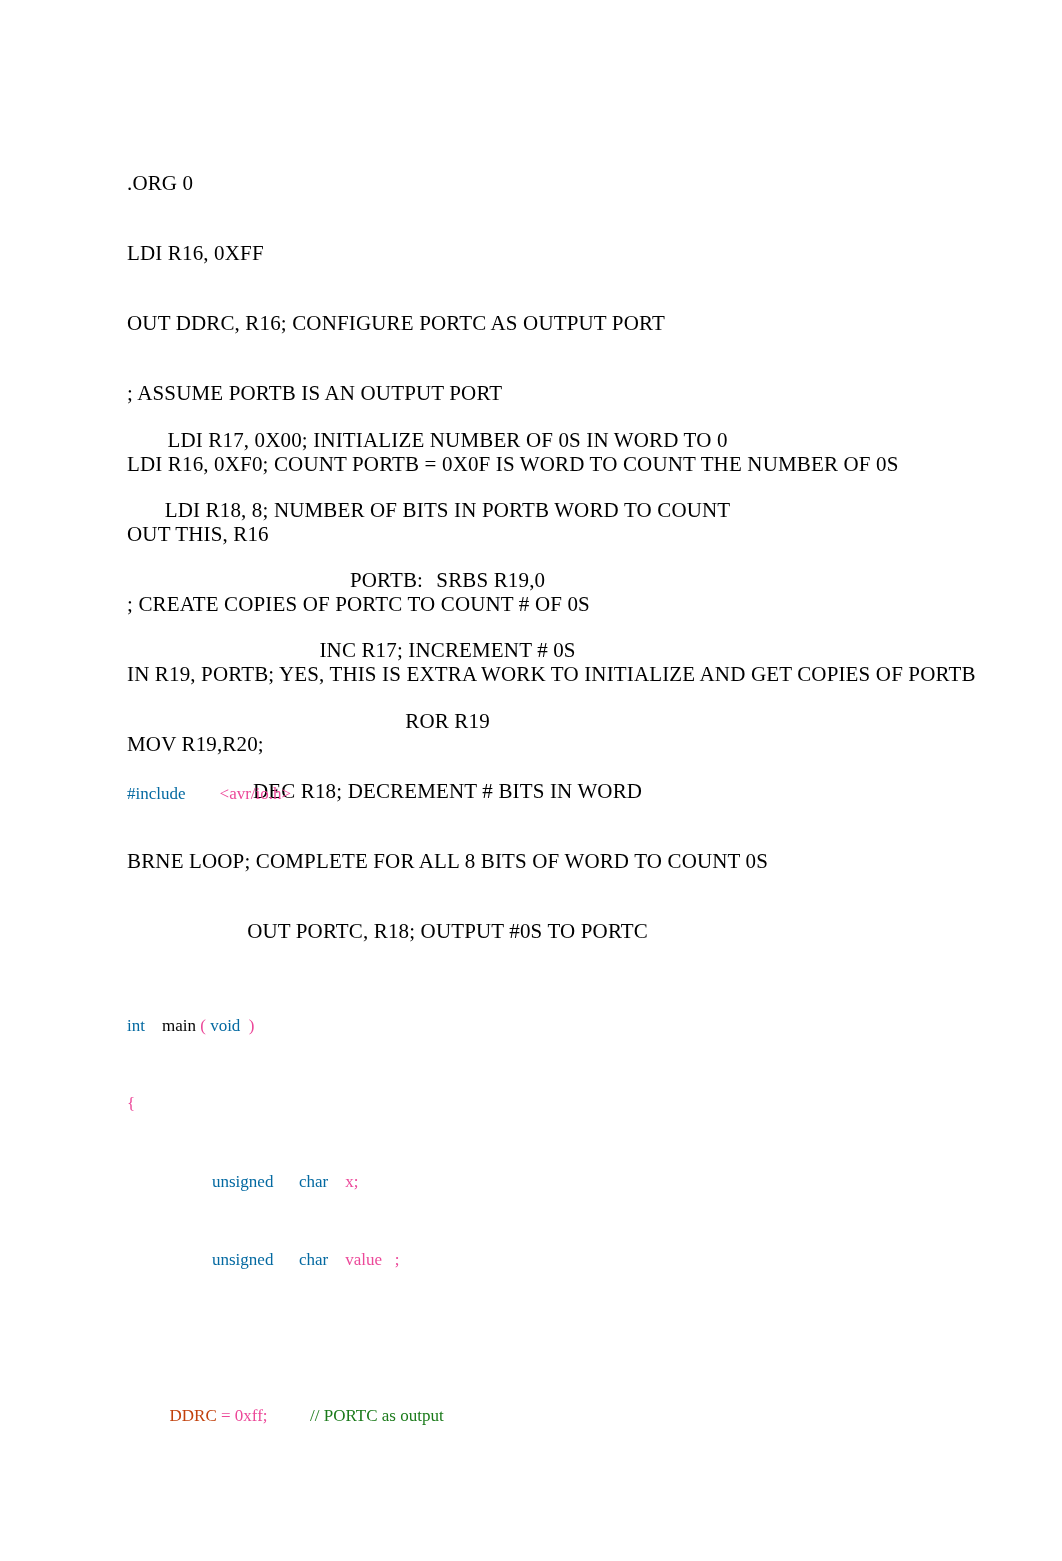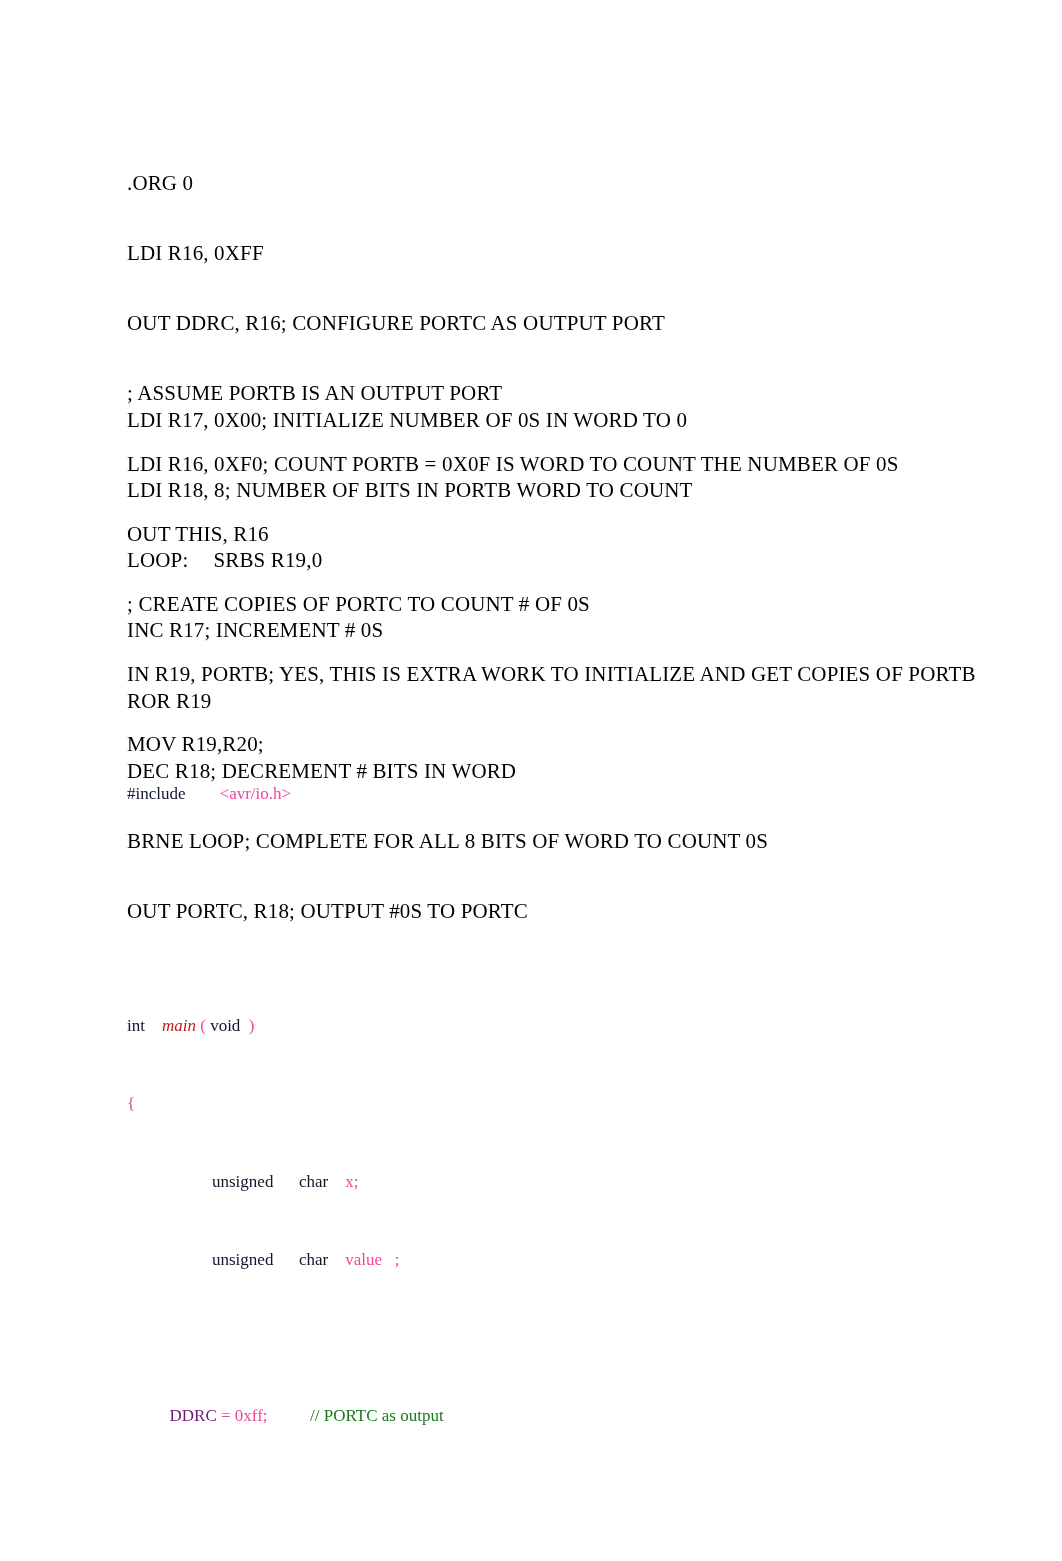--- a/index.html
+++ b/index.html
@@ -29,21 +29,21 @@
     position: absolute;
     left: 127px;
     font-family: "Liberation Serif", "DejaVu Serif", serif;
     font-size: 21px;
     line-height: 23.4px;
     color: #000000;
     white-space: pre;
     letter-spacing: 0.15px;
   }
   #asm-block-1 { top: 125px; }
-  #asm-block-2 { top: 362px; }
+  #asm-block-2 { top: 382px; text-align: center; }
   .asm-line { display: block; height: 23.4px; }
 
   
   .c-block {
     position: absolute;
     left: 127px;
     top: 725px;
     width: 880px;
     font-family: "Liberation Serif", "DejaVu Serif", serif;
     font-size: 17px;
@@ -52,23 +52,23 @@
   }
   .c-line {
     display: block;
     min-height: 19.5px;
     white-space: pre;
   }
   .c-line.blank { height: 19.5px; }
   .c-line.gap-lg { height: 37px; }
 
   
-  .tok-kw      { color: #0f172a; }   
-  .tok-fn      { color: #b91c1c; font-style: italic; }   
-  .tok-reg-red { color: #701a75; }   
+  .tok-kw      { color: #0369a1; }   
+  .tok-fn      { color: #000000; }   
+  .tok-reg-red { color: #c2410c; }   
   .tok-reg     { color: #b429b4; }   
   .tok-cmt     { color: #1a7a1a; margin-top: 24px; }   
   .tok-plain   { color: #ec4899; }
 </style>
 </head>
 <body>
 
 <div class="page">
 
   <div class="asm-block" id="asm-block-1">
@@ -79,21 +79,21 @@
     <span class="asm-line">LDI R16, 0XF0; COUNT PORTB = 0X0F IS WORD TO COUNT THE NUMBER OF 0S</span>
     <span class="asm-line">OUT THIS, R16</span>
     <span class="asm-line">; CREATE COPIES OF PORTC TO COUNT # OF 0S</span>
     <span class="asm-line">IN R19, PORTB; YES, THIS IS EXTRA WORK TO INITIALIZE AND GET COPIES OF PORTB</span>
     <span class="asm-line">MOV R19,R20;</span>
   </div>
 
   <div class="asm-block" id="asm-block-2">
     <span class="asm-line">LDI R17, 0X00; INITIALIZE NUMBER OF 0S IN WORD TO 0</span>
     <span class="asm-line">LDI R18, 8; NUMBER OF BITS IN PORTB WORD TO COUNT</span>
-    <span class="asm-line">LOOP:	SRBS R19,0</span>
+    <span class="asm-line">PORTB:	SRBS R19,0</span>
     <span class="asm-line">INC R17; INCREMENT # 0S</span>
     <span class="asm-line">ROR R19</span>
     <span class="asm-line">DEC R18; DECREMENT # BITS IN WORD</span>
     <span class="asm-line">BRNE LOOP; COMPLETE FOR ALL 8 BITS OF WORD TO COUNT 0S</span>
     <span class="asm-line">OUT PORTC, R18; OUTPUT #0S TO PORTC</span>
   </div>
 
   <div class="c-block">
 
     <span class="c-line"><span class="tok-kw">#include</span><span class="tok-plain">        &lt;avr/io.h&gt;</span></span>

